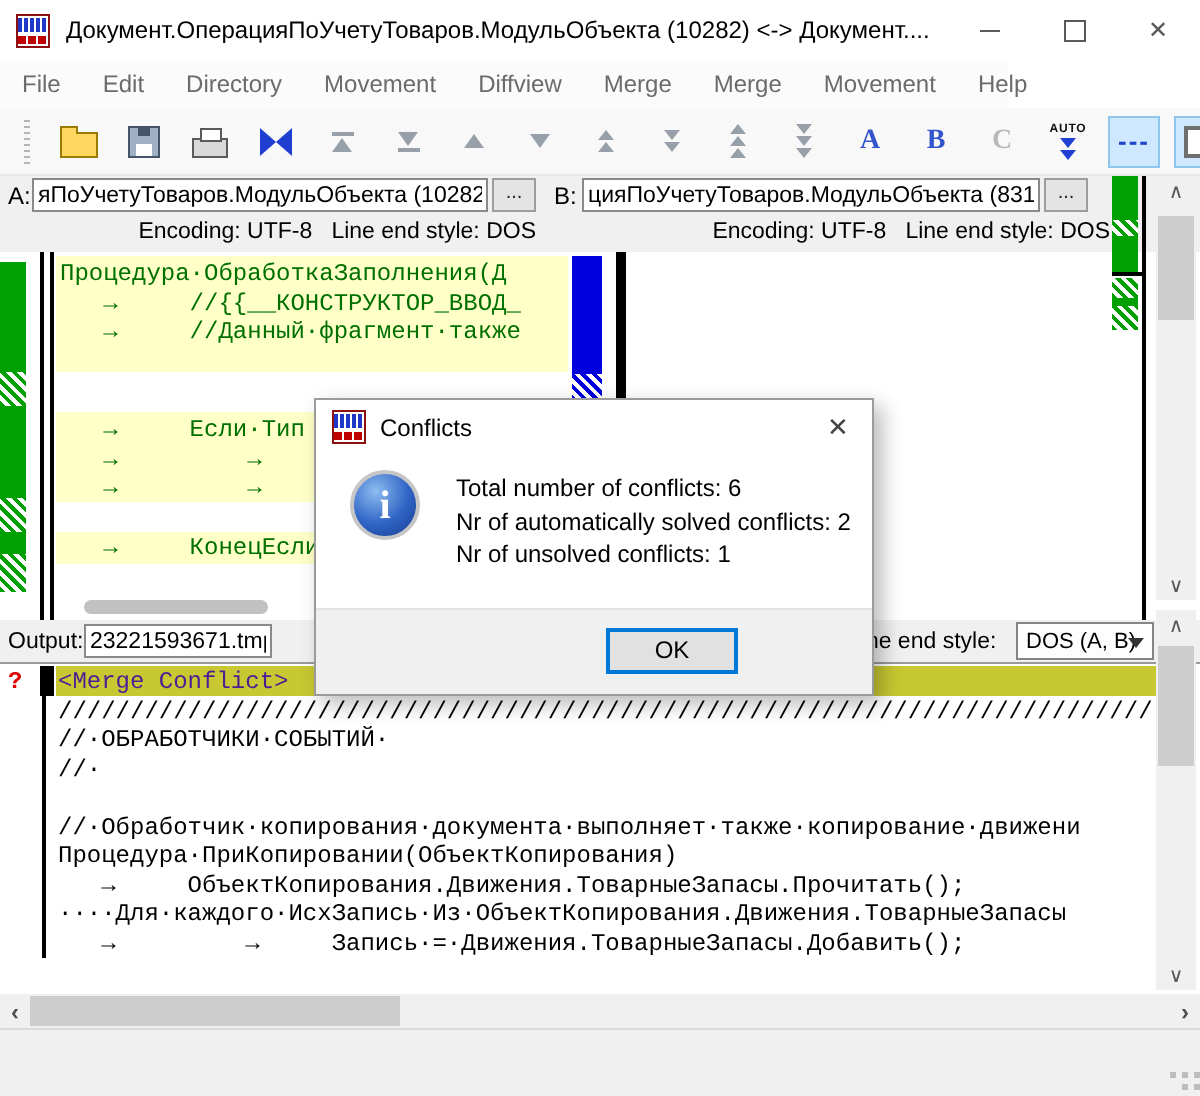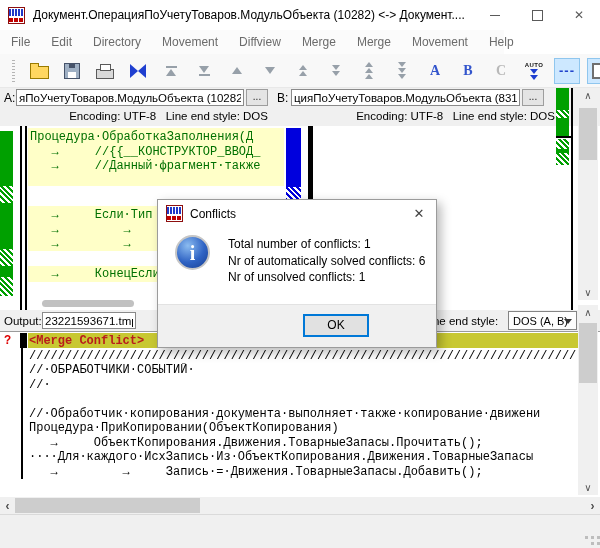--- a/index.html
+++ b/index.html
@@ -70,21 +70,21 @@
   .sb-thumb{position:absolute;background:#cdcdcd;}
   .hthumb{position:absolute;background:#c1c1c1;border-radius:4px;}
   
   .outrow{position:absolute;left:0;top:310px;width:600px;height:22px;background:#f0f0f0;font-size:11.5px;}
   .combo{position:absolute;left:508px;top:1px;width:69px;height:19px;background:#fdfdfd;border:1px solid #848484;box-sizing:border-box;font-size:11px;display:flex;align-items:center;padding-left:4px;}
   .combo .caret{position:absolute;right:4px;top:7px;width:0;height:0;border-left:4px solid transparent;border-right:4px solid transparent;border-top:5px solid #333;}
   
   .mergepane{position:absolute;left:0;top:331px;width:600px;height:166px;background:#fff;border-top:1px solid #9a9a9a;}
   .mline{position:absolute;left:29px;right:24px;font-family:"Liberation Mono",monospace;font-size:12px;color:#000;white-space:pre;overflow:hidden;}
   .conflict-band{position:absolute;left:28px;top:1px;height:15px;right:22px;background:#c8c832;}
-  .mc-text{color:#b91c1c;font-weight:bold;}
+  .mc-text{color:#4c1d95;font-weight:normal;}
   .qmark{position:absolute;left:4px;top:2px;color:#dd0000;font-family:"Liberation Mono",monospace;font-size:12px;font-weight:bold;}
   
   .hscroll{position:absolute;left:0;top:497px;width:600px;height:17px;background:#f0f0f0;}
   .hs-arrow{position:absolute;top:0;width:15px;height:17px;display:flex;align-items:center;justify-content:center;font-size:12px;color:#4d4d4d;font-weight:bold;}
   .statusbar{position:absolute;left:0;top:514px;width:600px;height:34px;background:#f0f0f0;border-top:1px solid #dadada;}
   .grip{position:absolute;right:12px;bottom:10px;width:3px;height:3px;background:#bdbdbd;
         box-shadow:6px 0 #bdbdbd,12px 0 #bdbdbd,6px 6px #bdbdbd,12px 6px #bdbdbd,12px 12px #bdbdbd;}
   
   .dialog{position:absolute;left:157px;top:199px;width:280px;height:149px;background:#fff;border:1px solid #9b9b9b;
           box-shadow:4px 4px 10px rgba(0,0,0,.28);z-index:20;box-sizing:border-box;}
@@ -330,22 +330,22 @@
       <div class="kicon"></div>
       <span class="dlg-title-text">Conflicts</span>
       <div class="dlg-close">
           <span>✕</span>
         </div>
     </div>
     <div class="info-icon">
         <span>i</span>
       </div>
     <div class="dlg-lines">
-      <div>Total number of conflicts: 1</div>
-      <div>Nr of automatically solved conflicts: 6</div>
+      <div>Total number of conflicts: 6</div>
+      <div>Nr of automatically solved conflicts: 2</div>
       <div>Nr of unsolved conflicts: 1</div>
     </div>
     <div class="dlg-footer">
       <div class="ok-btn">OK</div>
     </div>
   </div>
 
 </div>
 
 </body></html>

